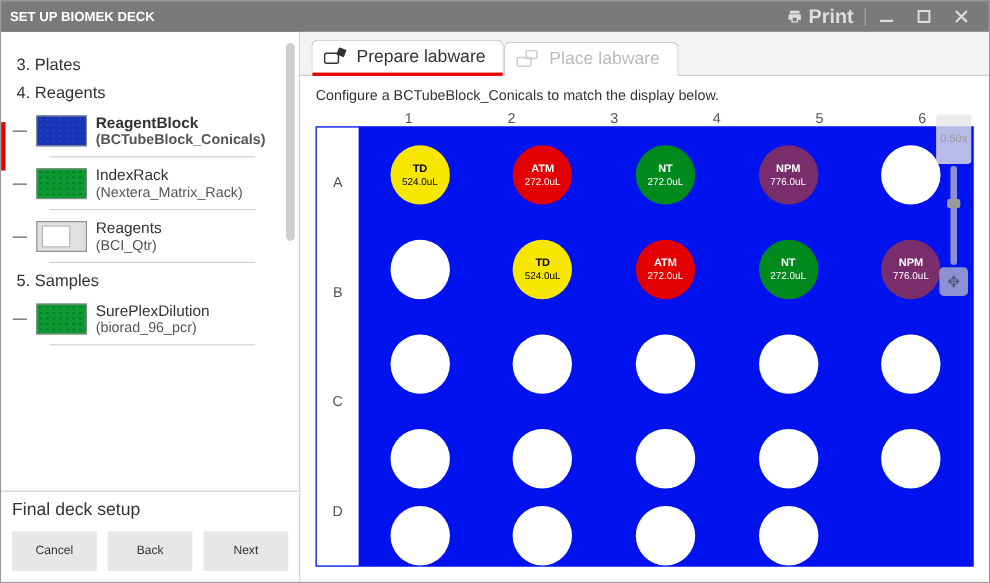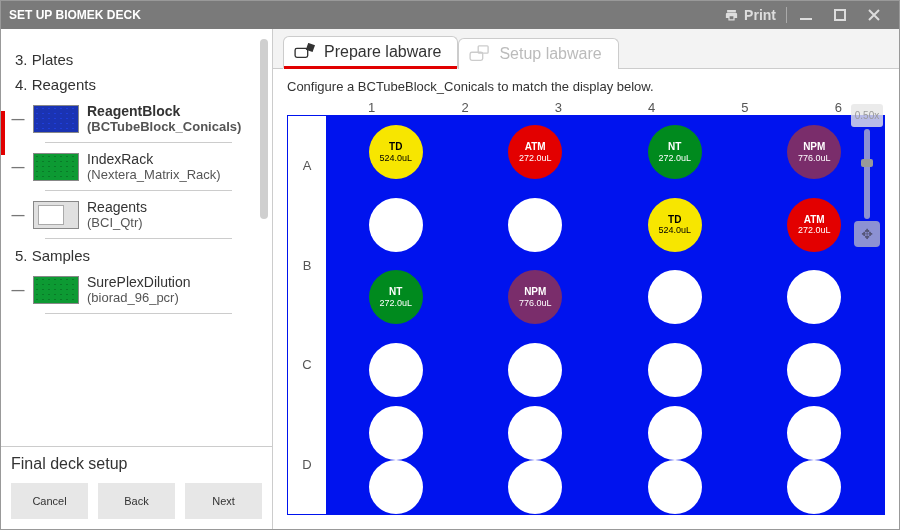--- a/index.html
+++ b/index.html
@@ -2,21 +2,21 @@
 <html><head>
 <meta charset="utf-8">
 <style>
   * { box-sizing: border-box; }
   html, body { margin:0; padding:0; font-family: "Segoe UI", Arial, sans-serif; font-size:13px; color:#333; }
   .window { width:900px; height:530px; display:flex; flex-direction:column; background:#fff; border:1px solid #999; }
   
   .titlebar { background:#7a7a7a; color:#fff; height:28px; display:flex; align-items:center; padding:14px 8px; font-size:12px; font-weight:600; }
   .titlebar .spacer { flex:1; }
   .titlebar .tbtn { width:34px; height:28px; display:flex; align-items:center; justify-content:center; color:#ddd; font-size:14px; cursor:pointer;}
-  .titlebar .print { display:flex; align-items:center; gap:5px; padding:0 8px; color:#ddd; font-size:14px; cursor:pointer;}
+  .titlebar .print { display:flex; align-items:center; gap:5px; padding:0 8px; color:#ddd; font-size:18px; cursor:pointer;}
   .titlebar .print svg { width:15px; height:15px; fill:#ddd;}
   .titlebar .divider{ width:1px; height:16px; background:#aaa; margin:0 2px;}
   
   .body { flex:1; display:flex; min-height:0; }
   
   .sidebar { width:272px; display:flex; flex-direction:column; border-right:1px solid #ccc; }
   .side-header { background:#e4e4e4; padding:6px 10px; font-size:17px; border-bottom:2px solid #e10000; }
   .side-scroll { flex:1; overflow:hidden; position:relative; padding:6px 6px 6px 10px; }
   .scroll-thumb { position:absolute; right:4px; top:10px; width:8px; height:180px; background:#cfcfcf; border-radius:4px;}
   .group-title { font-size:15px; margin:8px 0 6px 4px; }
@@ -50,31 +50,31 @@
   .tab.inactive { color:#bbb; }
   .tab.active { border-bottom:2px solid #fff; font-weight:400;}
   .tab.active::after{ content:""; position:absolute; left:0; right:0; bottom:-2px; height:3px; background:#e10000;}
   .instruction { padding:10px 14px 6px; font-size:13px; color:#333;}
   .deck-wrap { flex:1; position:relative; padding:0 14px 14px 14px; }
   .col-labels { display:flex; margin-left:38px; }
   .col-labels span { flex:1; text-align:center; font-size:13px; color:#555;}
   .deck { position:relative; display:flex; background:#0013ee; height:400px; border:1px solid #0013ee;}
   .row-labels { width:38px; display:flex; flex-direction:column; background:#fff;}
   .row-labels span { flex:1; display:flex; align-items:center; justify-content:center; color:#555;}
-  .grid { flex:1; display:grid; grid-template-columns:repeat(4,1fr); grid-template-rows:repeat(4,1fr);border-radius:32px; }
+  .grid { flex:1; display:grid; grid-template-columns:repeat(5,1fr); grid-template-rows:repeat(4,1fr);border-radius:32px; }
   .well { display:flex; align-items:center; justify-content:center;}
   .circle { width:54px; height:54px; border-radius:50%; background:#fff; display:flex; flex-direction:column; align-items:center; justify-content:center; font-size:9px; line-height:1.15; text-align:center;}
   .circle .lbl{ font-size:10px; font-weight:600;}
   .circle.yellow{ background:#f7e600; color:#000;}
   .circle.red{ background:#e30000; color:#fff;}
   .circle.green{ background:#008a1e; color:#fff;}
   .circle.purple{ background:#7a2d6b; color:#fff;}
   
   .zoom { position:absolute; right:18px; top:4px; width:28px; display:flex; flex-direction:column; align-items:center; gap:2px; }
-  .zoom .zlabel { font-size:10px; color:#999; background:rgba(230,230,230,0.8); padding:6px 4px; border-radius:3px;}
+  .zoom .zlabel { font-size:10px; color:#999; background:rgba(230,230,230,0.8); padding:17px 4px; border-radius:3px;}
   .zoom .ztrack { width:6px; height:90px; background:rgba(200,200,200,0.7); position:relative; border-radius:3px;}
   .zoom .zthumb { position:absolute; left:-3px; top:30px; width:12px; height:8px; background:#999; border-radius:2px;}
   .zoom .zpan { width:26px; height:26px; background:rgba(200,200,200,0.7); border-radius:4px; display:flex; align-items:center; justify-content:center; color:#557; font-size:14px;}
 </style>
 </head>
 <body>
 
 <div class="window">
 
   <div class="titlebar">
@@ -173,21 +173,21 @@
               <rect x="1" y="6" width="14" height="10" rx="2" fill="#fff" stroke="#333" stroke-width="1.5"></rect>
               <rect x="14" y="1" width="8" height="8" fill="#333" transform="rotate(20 18 5)"></rect>
             </svg>
           <span>Prepare labware</span>
         </div>
         <div class="tab inactive">
           <svg class="ticon" viewBox="0 0 24 20">
               <rect x="1" y="8" width="14" height="9" rx="2" fill="none" stroke="#ccc" stroke-width="1.5"></rect>
               <rect x="10" y="1" width="11" height="8" rx="1" fill="none" stroke="#ccc" stroke-width="1.5"></rect>
             </svg>
-          <span>Setup labware</span>
+          <span>Place labware</span>
         </div>
       </div>
 
       <div class="instruction">Configure a BCTubeBlock_Conicals to match the display below.</div>
 
       <div class="deck-wrap">
         <div class="col-labels">
           <span>1</span>
           <span>2</span>
           <span>3</span>

